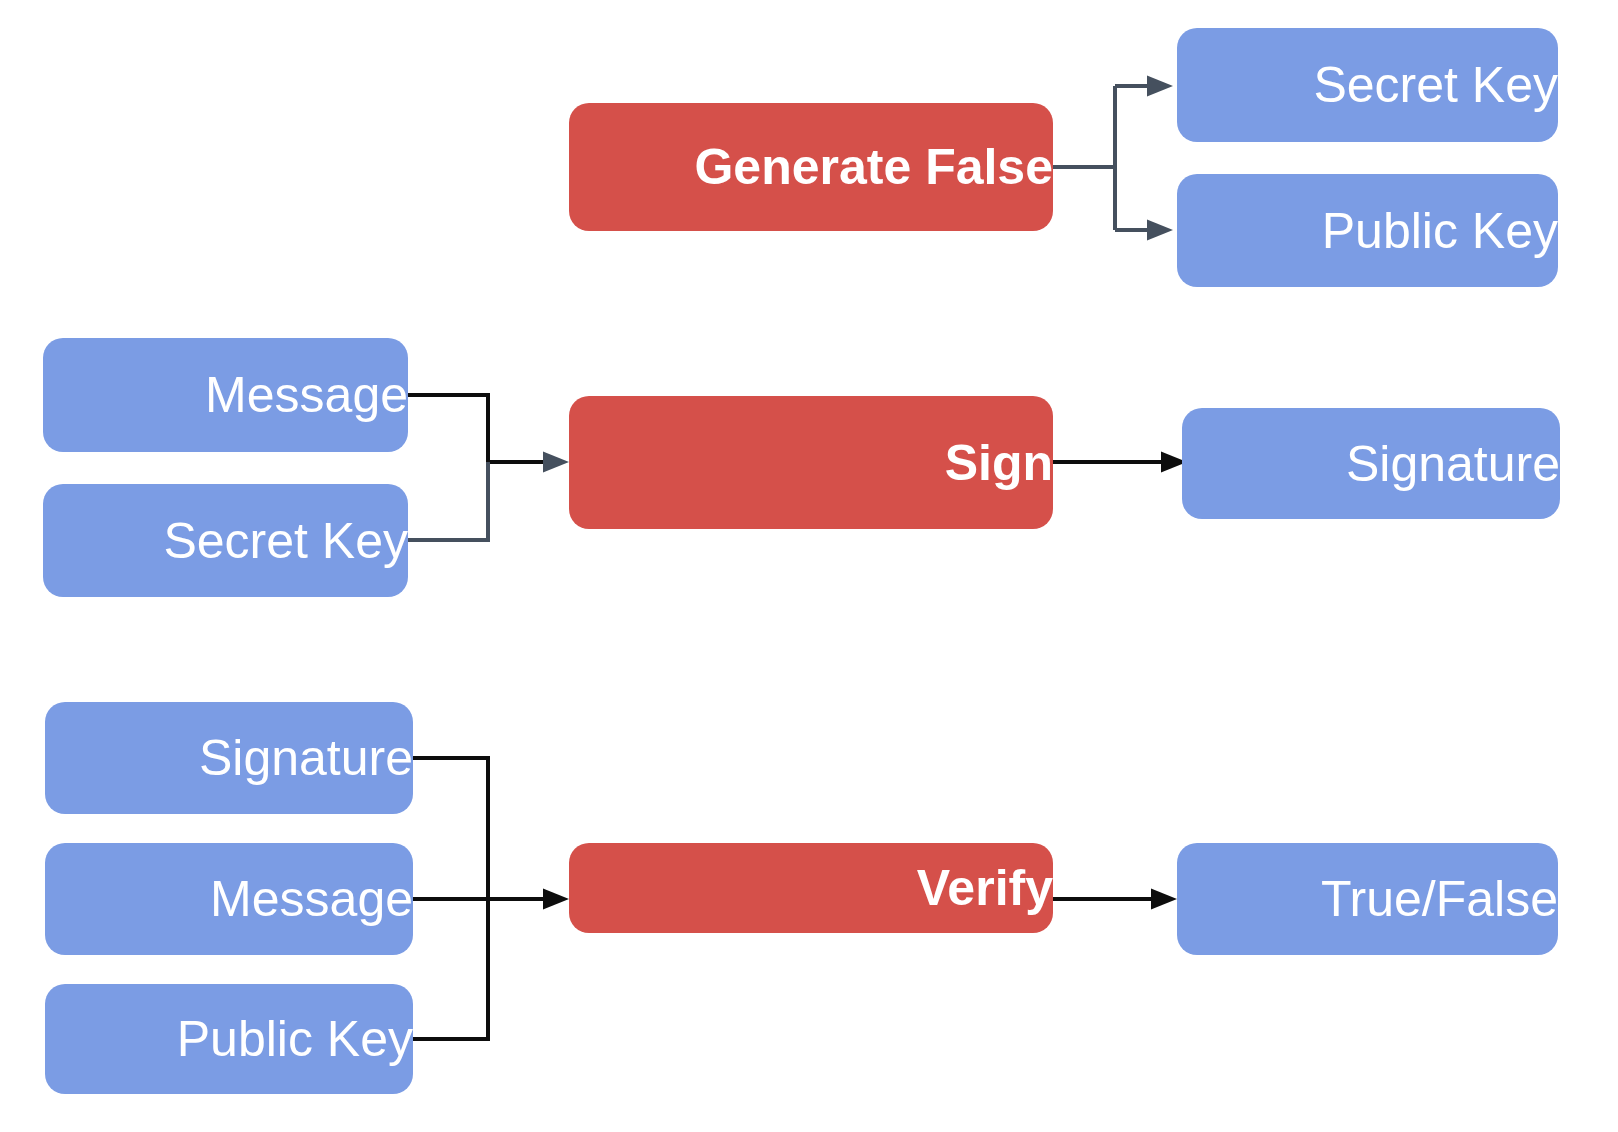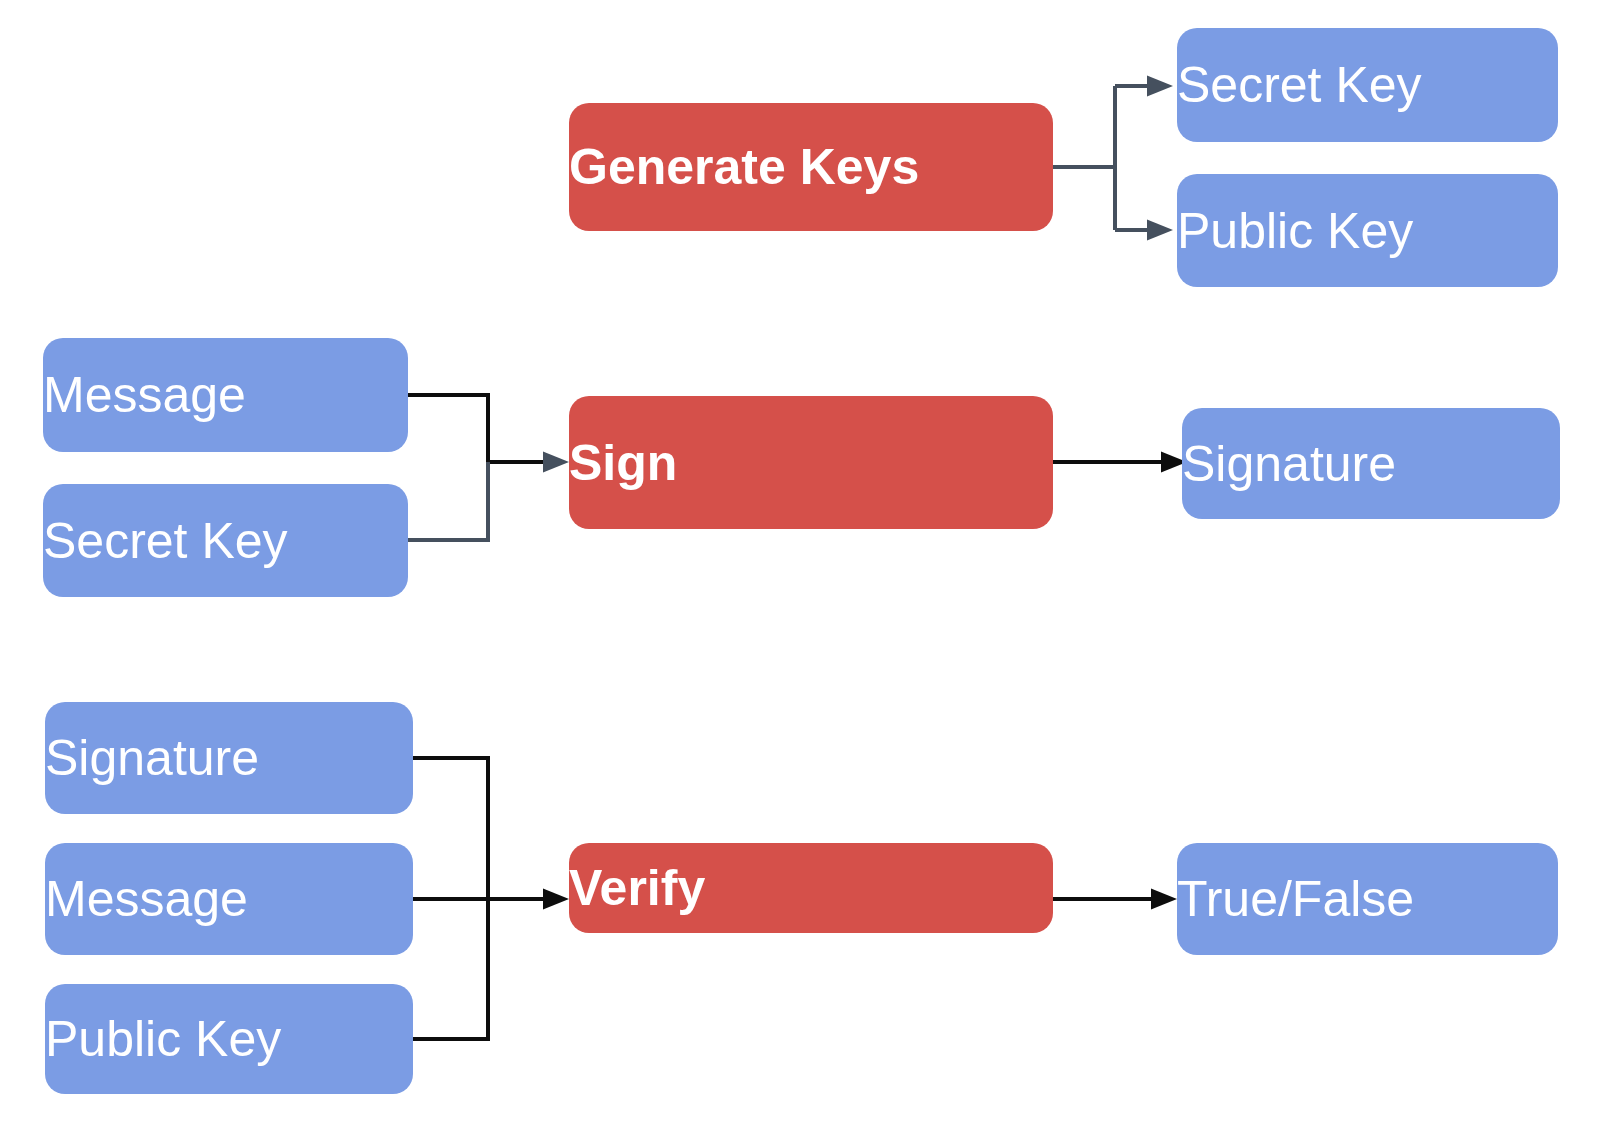--- a/index.html
+++ b/index.html
@@ -10,21 +10,21 @@
     font-family:"Liberation Sans",sans-serif;
     overflow:hidden;
   }
   #edges{position:absolute;left:0;top:0;width:1618px;height:1132px;}
   .slate-line{stroke:var(--connector-slate,#45505E);stroke-width:4;fill:none;}
   .slate-head{fill:var(--connector-slate,#45505E);stroke:none;}
   .black-line{stroke:var(--connector-black,#0D0D0D);stroke-width:4;fill:none;}
   .black-head{fill:var(--connector-black,#0D0D0D);stroke:none;}
   .node{
     position:absolute;
-    display:flex;align-items:center;justify-content:flex-start;
+    display:flex;align-items:center;justify-content:flex-end;
     border-radius:20px;
     box-sizing:border-box;
   }
   .node.data{background:var(--data-fill,#7B9CE4);}
   .node.process{background:var(--process-fill,#D5504A);}
   .node .label{
     color:var(--label-text,#ffffff);
     font-size:50px;
     line-height:1;
     white-space:nowrap;
@@ -60,21 +60,21 @@
       <polygon class="black-head" points="569,899 543,888.5 543,909.5"></polygon>
     </g>
 
     <g>
       <path class="black-line" d="M1053 899 H1151"></path>
       <polygon class="black-head" points="1177,899 1151,888.5 1151,909.5"></polygon>
     </g>
   </svg>
 
   <div class="node process" style="left:569px;top:103px;width:484px;height:128px">
-    <span class="label">Generate Keys</span>
+    <span class="label">Generate False</span>
   </div>
   <div class="node data" style="left:1177px;top:28px;width:381px;height:114px">
     <span class="label">Secret Key</span>
   </div>
   <div class="node data" style="left:1177px;top:174px;width:381px;height:113px">
     <span class="label">Public Key</span>
   </div>
 
   <div class="node data" style="left:43px;top:338px;width:365px;height:114px">
     <span class="label">Message</span>

